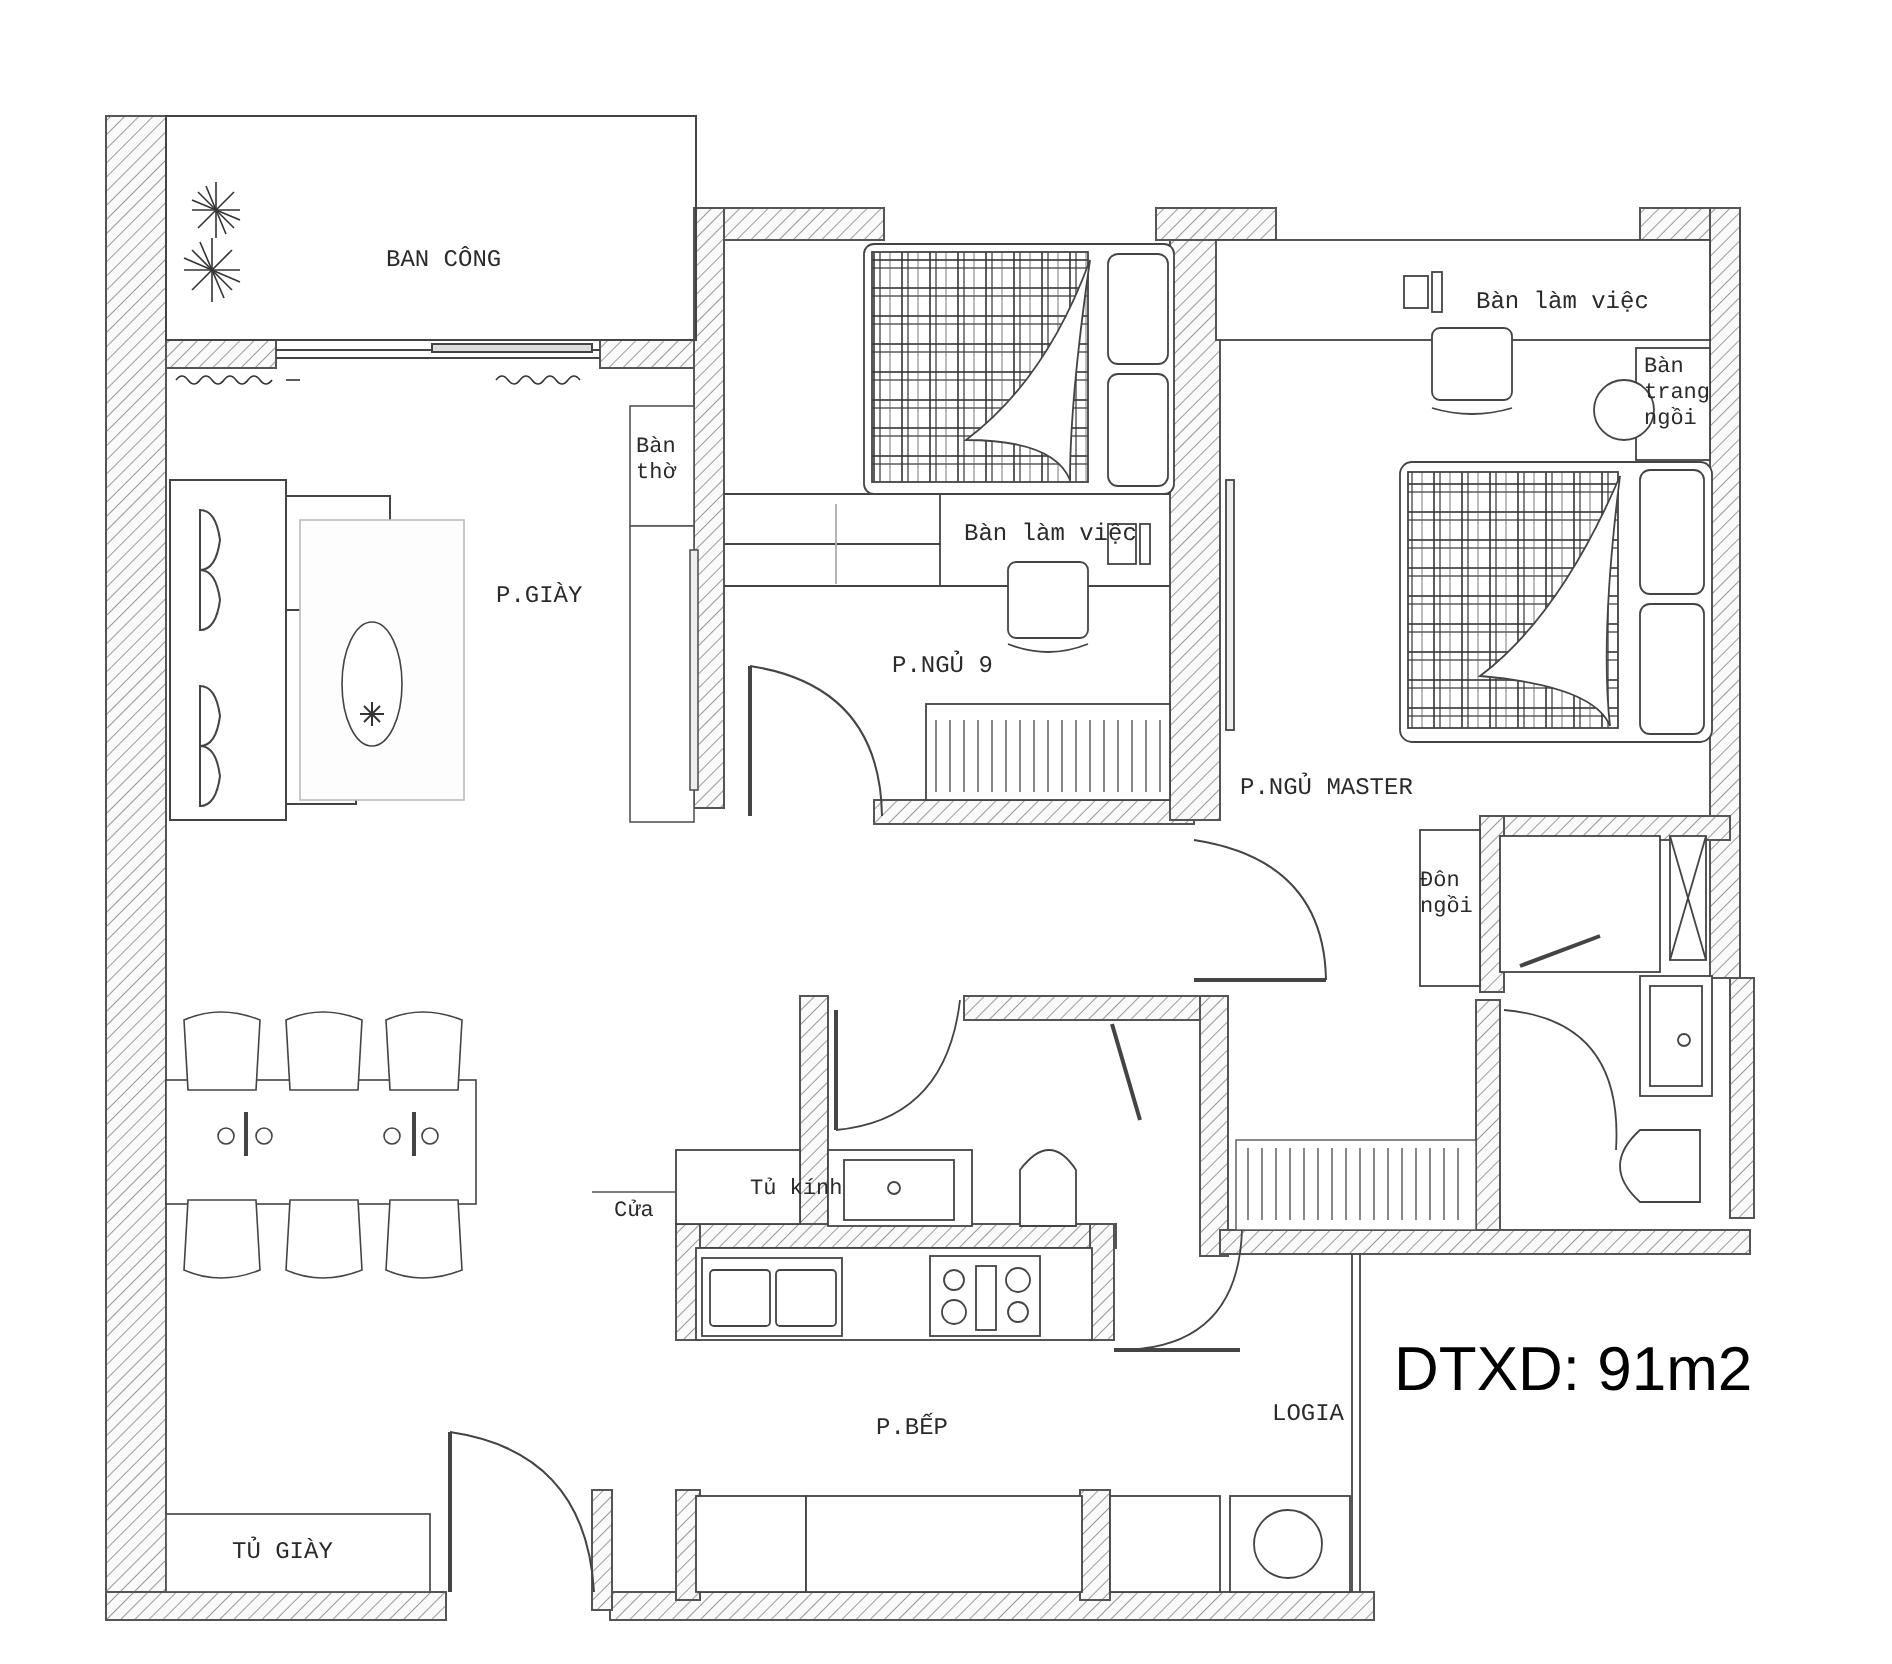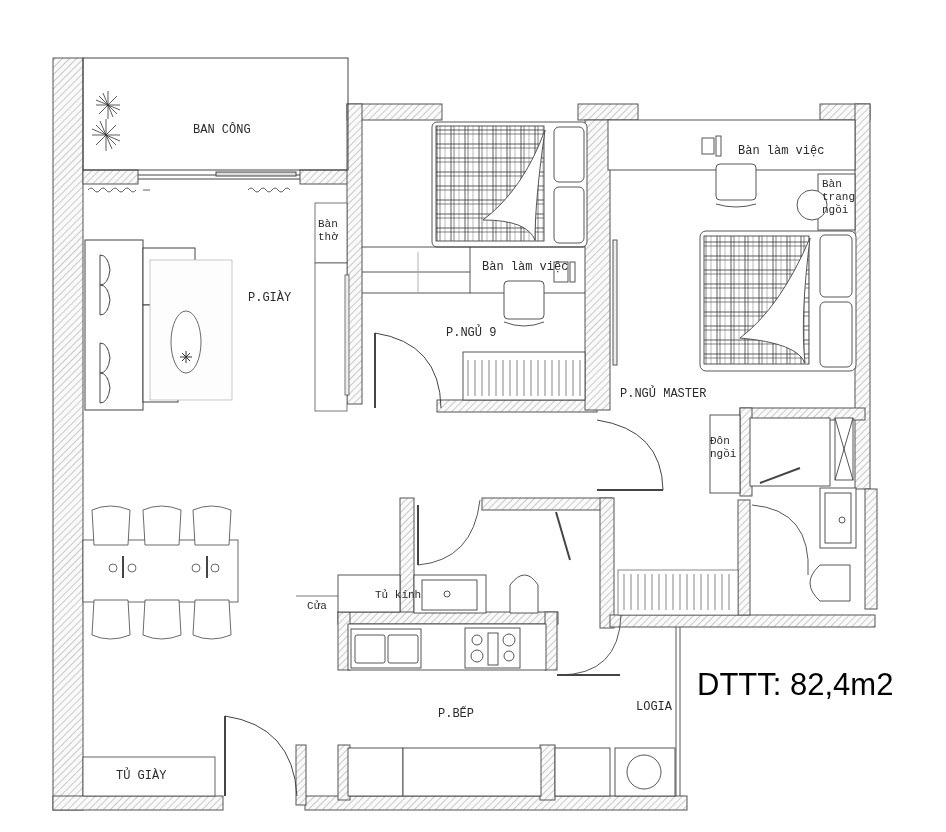--- a/index.html
+++ b/index.html
@@ -297,14 +297,14 @@
   <div>Đôn</div>
   <div>ngồi</div>
 </div>
 <div class="lbl small" style="left:307px;top:600px;">Cửa</div>
 <div class="lbl small" style="left:351px;top:589px;margin-left:24px;">Tủ kính</div>
 <div class="lbl" style="left:438px;top:707px;">P.BẾP</div>
 <div class="lbl" style="left:620px;top:700px;margin-left:16px;">LOGIA</div>
 <div class="lbl" style="left:116px;top:769px;">TỦ GIÀY</div>
 
 <div class="area" style="left:697px;top:666px;">
-  <div>DTTT: 82,4m2</div>
+  <div>DTXD: 91m2</div>
 </div>
 
 </body></html>

